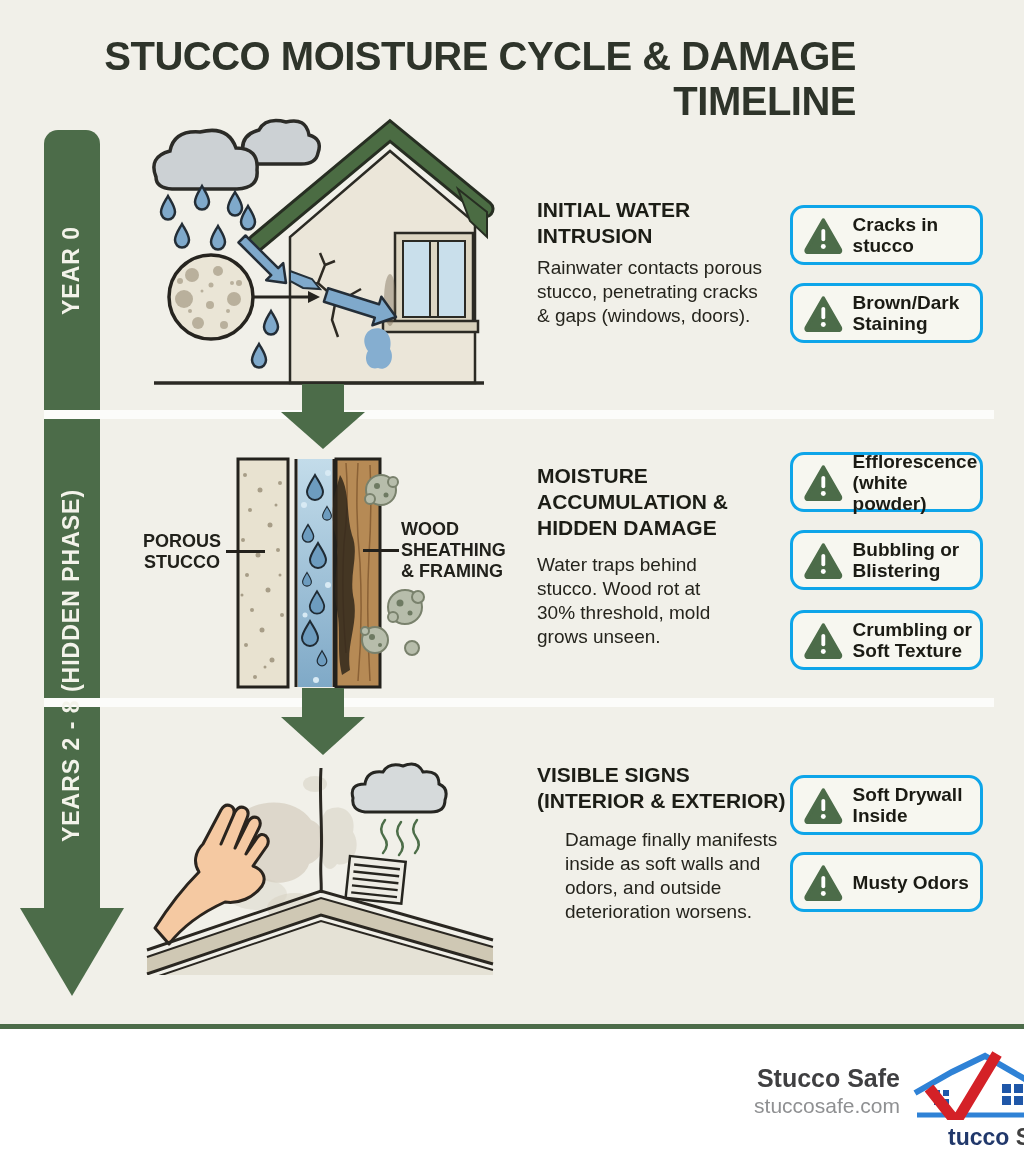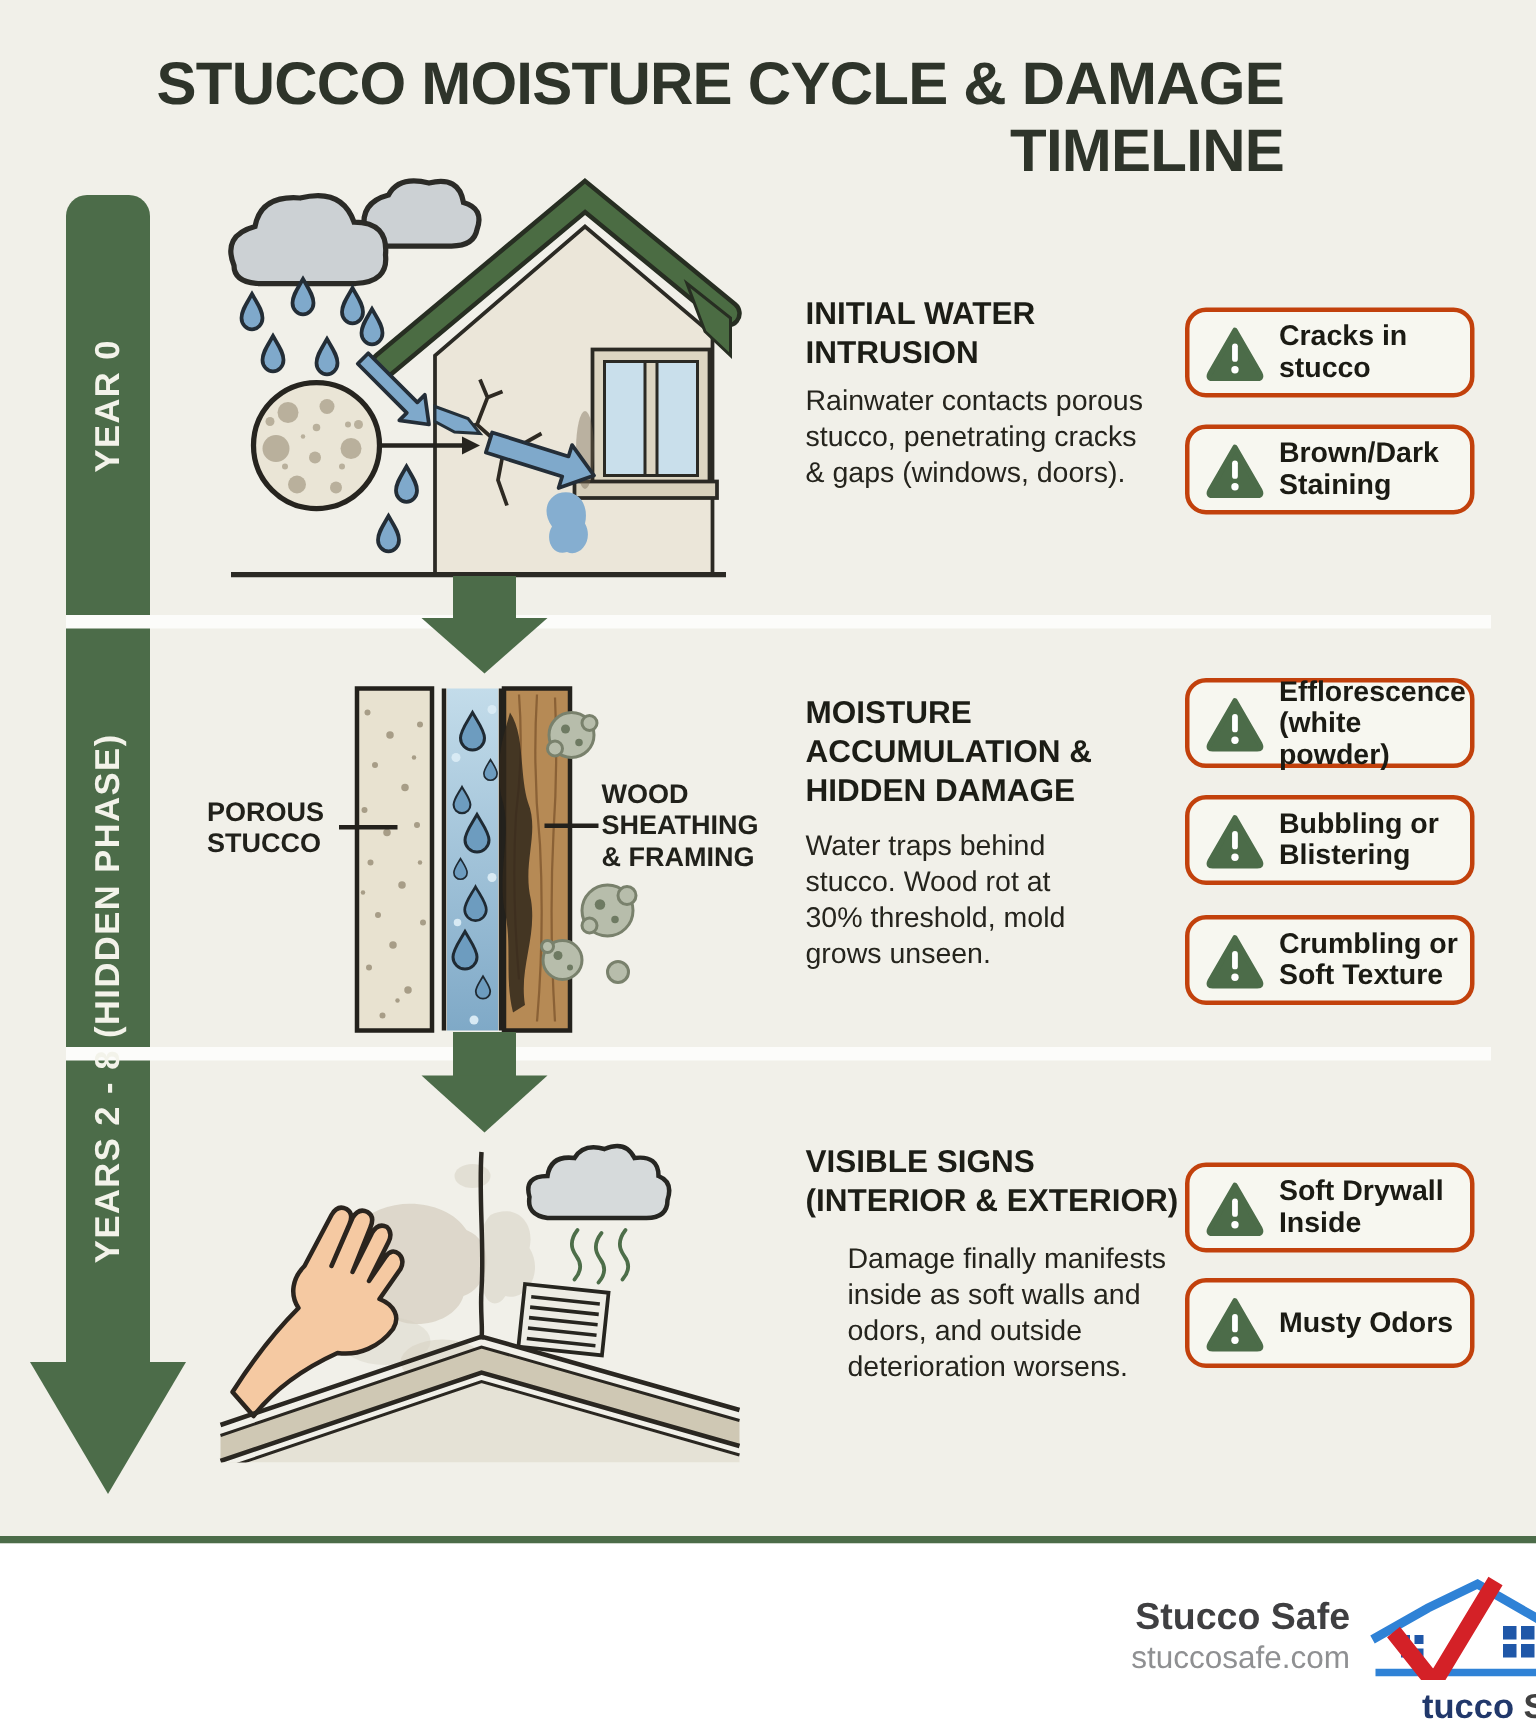--- a/index.html
+++ b/index.html
@@ -18,21 +18,21 @@
   .vwrap{left:44px;width:56px;display:flex;align-items:center;justify-content:center;z-index:4;}
   .vwrap span{transform:rotate(-90deg);white-space:nowrap;color:#f3f3ea;
               font-weight:bold;font-size:23px;letter-spacing:1px;}
   .divider{left:44px;width:950px;height:9px;background:#fcfcfa;z-index:2;}
   .connector{z-index:3;}
   
   .heading{font-size:21px;font-weight:bold;line-height:26px;color:#1c1d16;}
   .bodytxt{font-size:19px;line-height:24px;color:#25241d;}
   
   .badge{left:790px;width:193px;height:60px;background:#f7f7f0;
-         border:3px solid #c2410c;border-radius:14px;box-sizing:border-box;
+         border:3px solid #0ea5e9;border-radius:14px;box-sizing:border-box;
          display:flex;align-items:center;gap:10px;padding-left:11px;}
   .badge .txt{font-size:19px;font-weight:bold;line-height:21px;color:#1b1b14;width:132px;}
   
   .xlabel{font-size:18px;font-weight:bold;line-height:21px;color:#21211b;}
   .pline{height:3px;background:#23211c;}
   
   .footer-line{left:0;top:1024px;width:1024px;height:5px;background:#4c6c49;}
   .footer-bg{left:0;top:1029px;width:1024px;height:125px;background:#ffffff;}
   .brand{right:124px;top:1064px;font-size:25px;font-weight:bold;color:#3f3f41;text-align:right;}
   .website{right:124px;top:1094px;font-size:21px;color:#8f9092;text-align:right;}
@@ -204,21 +204,21 @@
       <circle cx="227" cy="31" r="3"></circle>
         <circle cx="236" cy="40" r="2.5"></circle>
       <circle cx="250" cy="148" r="3.5"></circle>
         <circle cx="260" cy="158" r="2.5"></circle>
       <circle cx="222" cy="182" r="3"></circle>
         <circle cx="230" cy="190" r="2"></circle>
     </g>
   </g>
 </svg>
 
-<div class="abs xlabel" style="left:138px;top:531px;width:88px;text-align:left;">POROUS STUCCO</div>
+<div class="abs xlabel" style="left:138px;top:531px;width:88px;text-align:center;">POROUS STUCCO</div>
 <div class="abs pline" style="left:226px;top:550px;width:39px;"></div>
 <div class="abs xlabel" style="left:401px;top:519px;width:112px;">WOOD SHEATHING &amp; FRAMING</div>
 <div class="abs pline" style="left:363px;top:549px;width:36px;"></div>
 
 <svg class="abs" style="left:145px;top:760px;" width="360" height="215" viewBox="0 0 360 215">
 
   <g>
     <path d="M92,58 C110,36 152,38 166,60 C186,68 182,98 164,104 C158,124 122,130 110,112 C88,112 80,78 92,58 Z" fill="#d5cfc0" opacity="0.75"></path>
     <path d="M182,50 C198,42 212,54 208,72 C218,88 206,108 192,104 C184,116 174,104 178,92 C172,76 174,58 182,50 Z" fill="#d9d4c6" opacity="0.6"></path>
     <ellipse cx="150" cy="148" rx="28" ry="15" fill="#d5cfc0" opacity="0.5"></ellipse>

